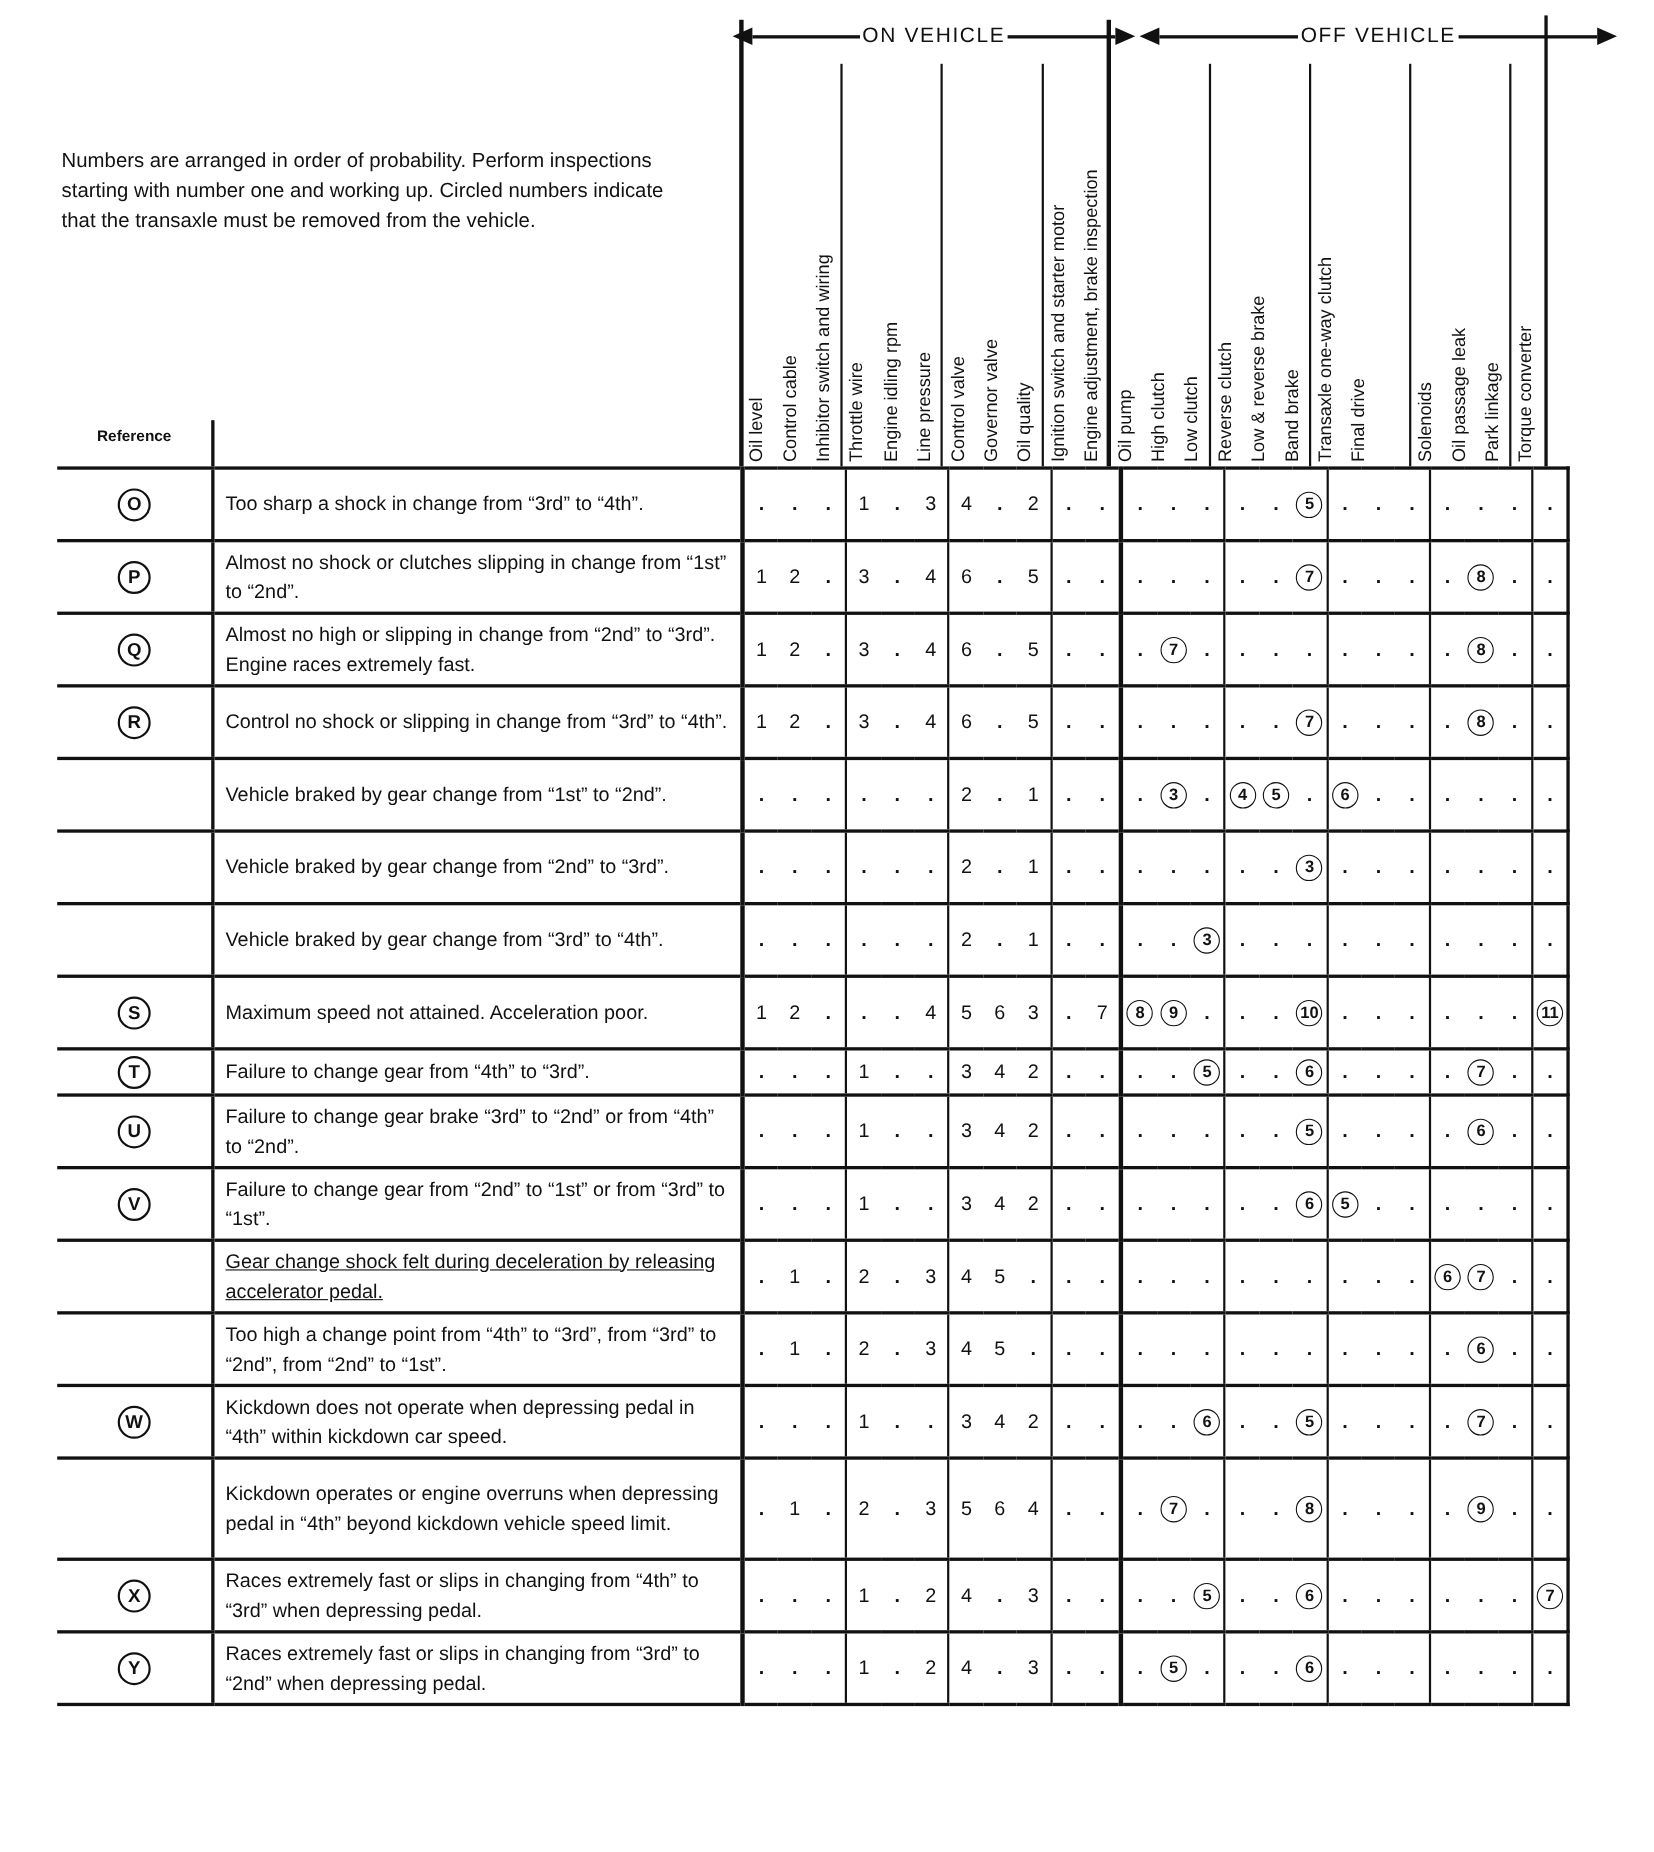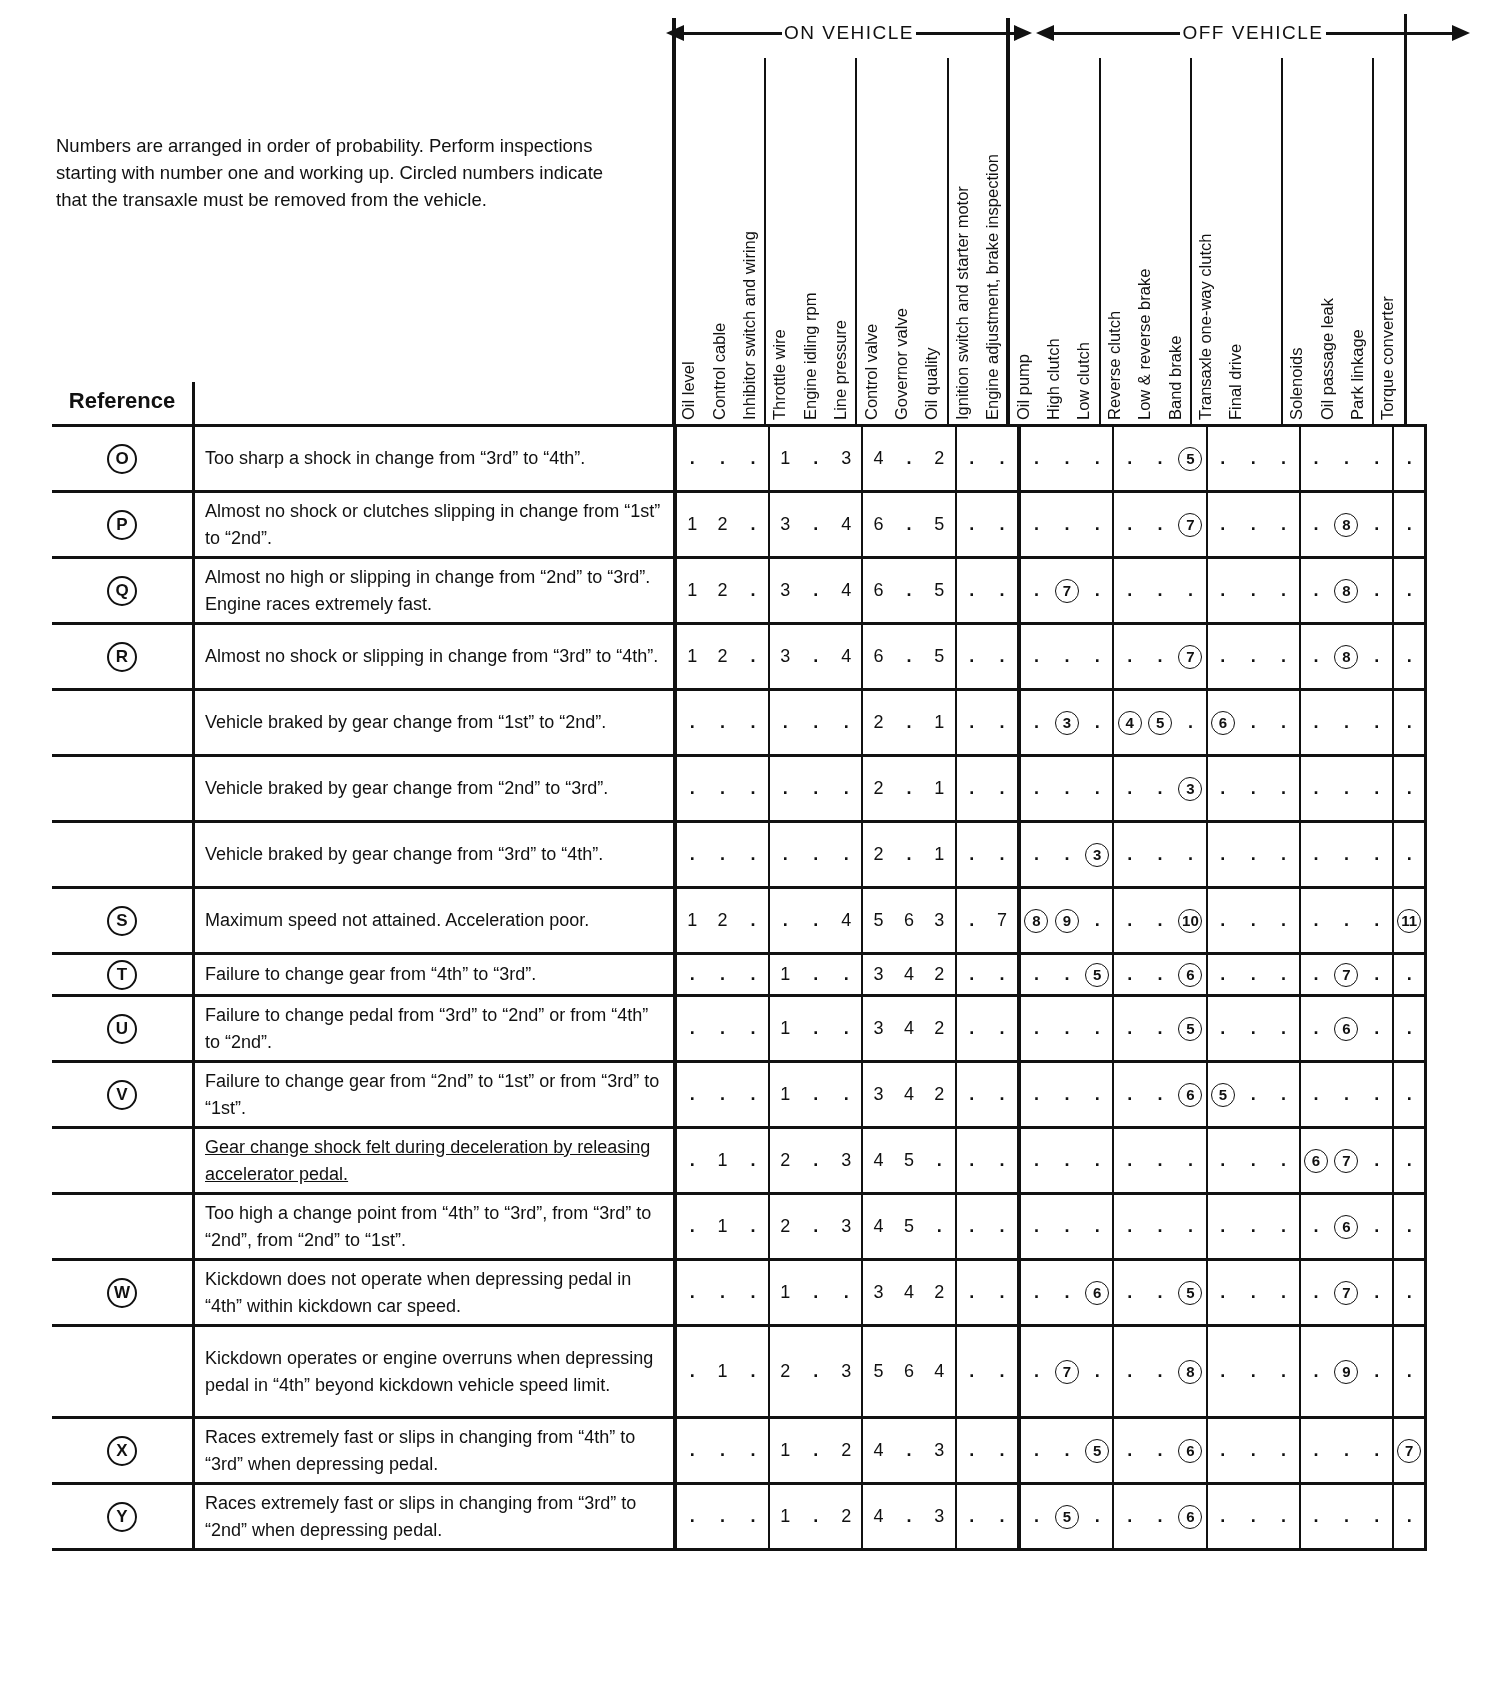--- a/index.html
+++ b/index.html
@@ -1,18 +1,18 @@
 <!DOCTYPE html>
 <html><head>
 <meta charset="utf-8">
 <style>
   html, body { margin: 0; padding: 0; background: #ffffff; }
   body { width: 1504px; height: 1684px; position: relative; font-family: "Liberation Sans", "DejaVu Sans", sans-serif; color: #111; overflow: hidden; }
   .note { position: absolute; left: 56px; top: 132px; width: 560px; font-size: 18.5px; line-height: 27px; }
-  .ref-label { position: absolute; left: 52px; top: 388px; width: 140px; text-align: center; font-size: 22px; font-weight: bold; }
+  .ref-label { position: absolute; left: 52px; top: 388px; width: 140px; text-align: center; font-size: 14px; font-weight: bold; }
   .ref-divider { position: absolute; left: 192px; top: 382px; width: 3px; height: 42px; background: #111; }
   .group-banner { position: absolute; top: 18px; height: 30px; display: flex; align-items: center; }
   .banner-line { flex: 1; height: 3px; background: #111; }
   .banner-text { font-size: 19px; letter-spacing: 1.5px; padding: 0 2px; background: #fff; }
   .arrow-l { width: 0; height: 0; border-top: 8px solid transparent; border-bottom: 8px solid transparent; border-right: 18px solid #111; }
   .arrow-r { width: 0; height: 0; border-top: 8px solid transparent; border-bottom: 8px solid transparent; border-left: 18px solid #111; }
   .vline { position: absolute; background: #111; }
   .col-head { position: absolute; top: 60px; height: 360px; }
   .col-head span { position: absolute; bottom: 4px; left: 50%; transform-origin: 0 0; transform: rotate(-90deg) translateY(-50%); white-space: nowrap; font-size: 16.5px; }
   table.grid { position: absolute; left: 52px; top: 424px; border-collapse: collapse; table-layout: fixed; }
@@ -216,21 +216,21 @@
         <td class="c gstart" style="width: 30.4px;"><span class="dot">.</span></td>
         <td class="c" style="width: 30.4px;"><span class="dot">.</span></td>
         <td class="c" style="width: 30.4px;"><span class="dot">.</span></td>
         <td class="c gstart" style="width: 30.4px;"><span class="dot">.</span></td>
         <td class="c" style="width: 30.4px;"><span class="circ">8</span></td>
         <td class="c" style="width: 30.4px;"><span class="dot">.</span></td>
         <td class="c gstart lastcol" style="width: 30.4px;"><span class="dot">.</span></td>
       </tr>
       <tr style="height: 66px;">
         <td class="ref"><span class="refcircle">R</span></td>
-        <td class="desc" style="width: 460px;">Almost no shock or slipping in change from “3rd” to “4th”.</td>
+        <td class="desc" style="width: 460px;">Control no shock or slipping in change from “3rd” to “4th”.</td>
         <td class="c" style="width: 30.4px;">1</td>
         <td class="c" style="width: 30.4px;">2</td>
         <td class="c" style="width: 30.4px;"><span class="dot">.</span></td>
         <td class="c gstart" style="width: 30.4px;">3</td>
         <td class="c" style="width: 30.4px;"><span class="dot">.</span></td>
         <td class="c" style="width: 30.4px;">4</td>
         <td class="c gstart" style="width: 30.4px;">6</td>
         <td class="c" style="width: 30.4px;"><span class="dot">.</span></td>
         <td class="c" style="width: 30.4px;">5</td>
         <td class="c gstart" style="width: 30.4px;"><span class="dot">.</span></td>
@@ -384,21 +384,21 @@
         <td class="c gstart" style="width: 30.4px;"><span class="dot">.</span></td>
         <td class="c" style="width: 30.4px;"><span class="dot">.</span></td>
         <td class="c" style="width: 30.4px;"><span class="dot">.</span></td>
         <td class="c gstart" style="width: 30.4px;"><span class="dot">.</span></td>
         <td class="c" style="width: 30.4px;"><span class="circ">7</span></td>
         <td class="c" style="width: 30.4px;"><span class="dot">.</span></td>
         <td class="c gstart lastcol" style="width: 30.4px;"><span class="dot">.</span></td>
       </tr>
       <tr style="height: 66px;">
         <td class="ref"><span class="refcircle">U</span></td>
-        <td class="desc" style="width: 460px;">Failure to change pedal from “3rd” to “2nd” or from “4th” to “2nd”.</td>
+        <td class="desc" style="width: 460px;">Failure to change gear brake “3rd” to “2nd” or from “4th” to “2nd”.</td>
         <td class="c" style="width: 30.4px;"><span class="dot">.</span></td>
         <td class="c" style="width: 30.4px;"><span class="dot">.</span></td>
         <td class="c" style="width: 30.4px;"><span class="dot">.</span></td>
         <td class="c gstart" style="width: 30.4px;">1</td>
         <td class="c" style="width: 30.4px;"><span class="dot">.</span></td>
         <td class="c" style="width: 30.4px;"><span class="dot">.</span></td>
         <td class="c gstart" style="width: 30.4px;">3</td>
         <td class="c" style="width: 30.4px;">4</td>
         <td class="c" style="width: 30.4px;">2</td>
         <td class="c gstart" style="width: 30.4px;"><span class="dot">.</span></td>

